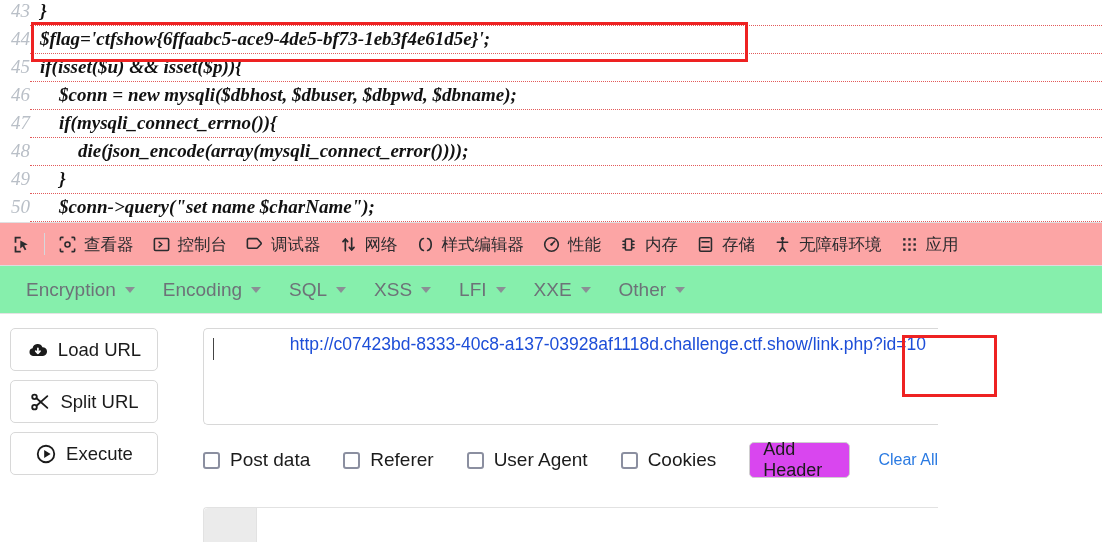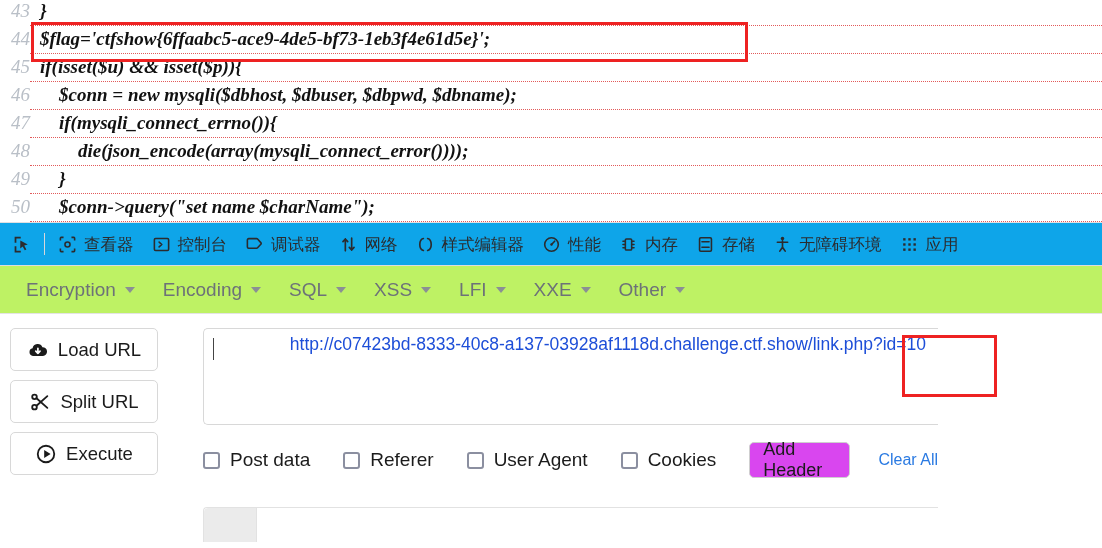--- a/index.html
+++ b/index.html
@@ -68,21 +68,21 @@
     border: 3px solid #ee2222;
     box-sizing: border-box;
     pointer-events: none;
   }
 
   
   .devtools-bar {
     position: relative;
     width: 1102px;
     height: 42px;
-    background: #0ea5e9;
+    background: #fca5a5;
     border-top: 1px solid #e0e0e2;
     border-bottom: 1px solid #dcdcdf;
     display: flex;
     align-items: center;
     overflow: hidden;
   }
   .dt-picker {
     display: flex;
     align-items: center;
     justify-content: center;
@@ -114,21 +114,21 @@
     justify-content: center;
     width: 19px;
     height: 19px;
   }
   .dt-tab .lbl { line-height: 1; }
 
   
   .hb-menubar {
     width: 1102px;
     height: 48px;
-    background: #bef264;
+    background: #86efac;
     border-bottom: 1px solid #e4e4e4;
     display: flex;
     align-items: center;
     padding-left: 12px;
     box-sizing: border-box;
   }
   .hb-menu {
     display: flex;
     align-items: center;
     gap: 9px;

